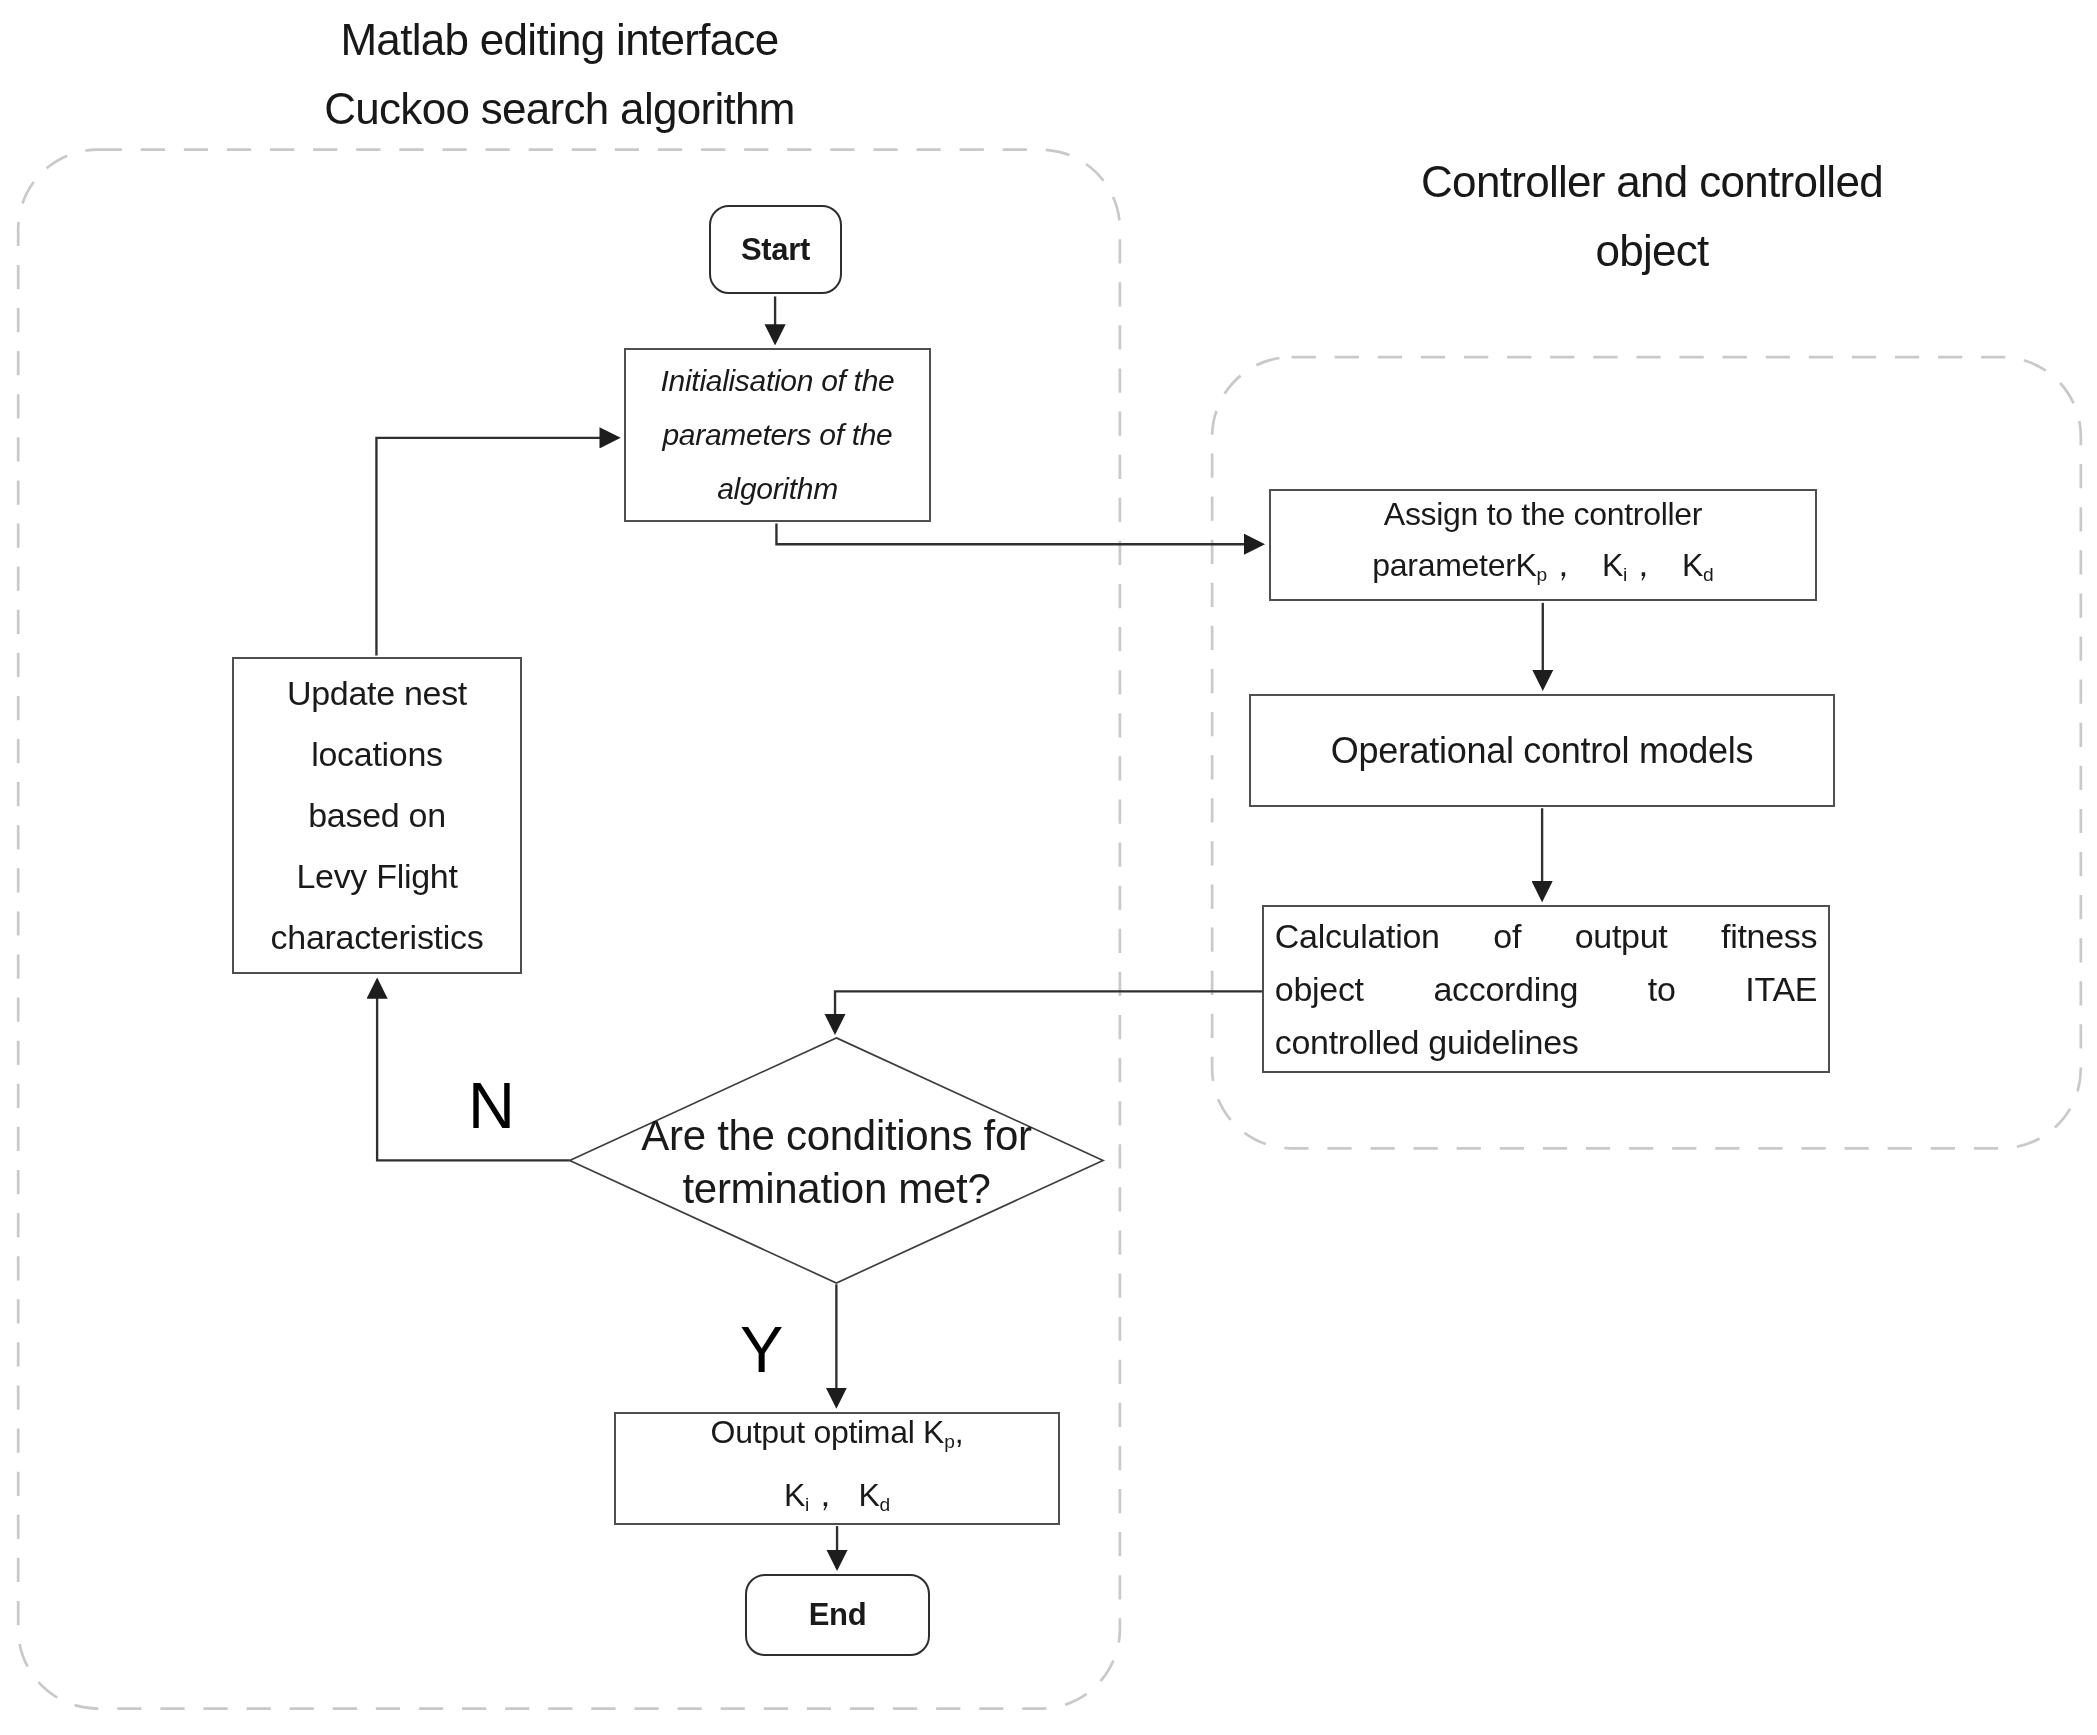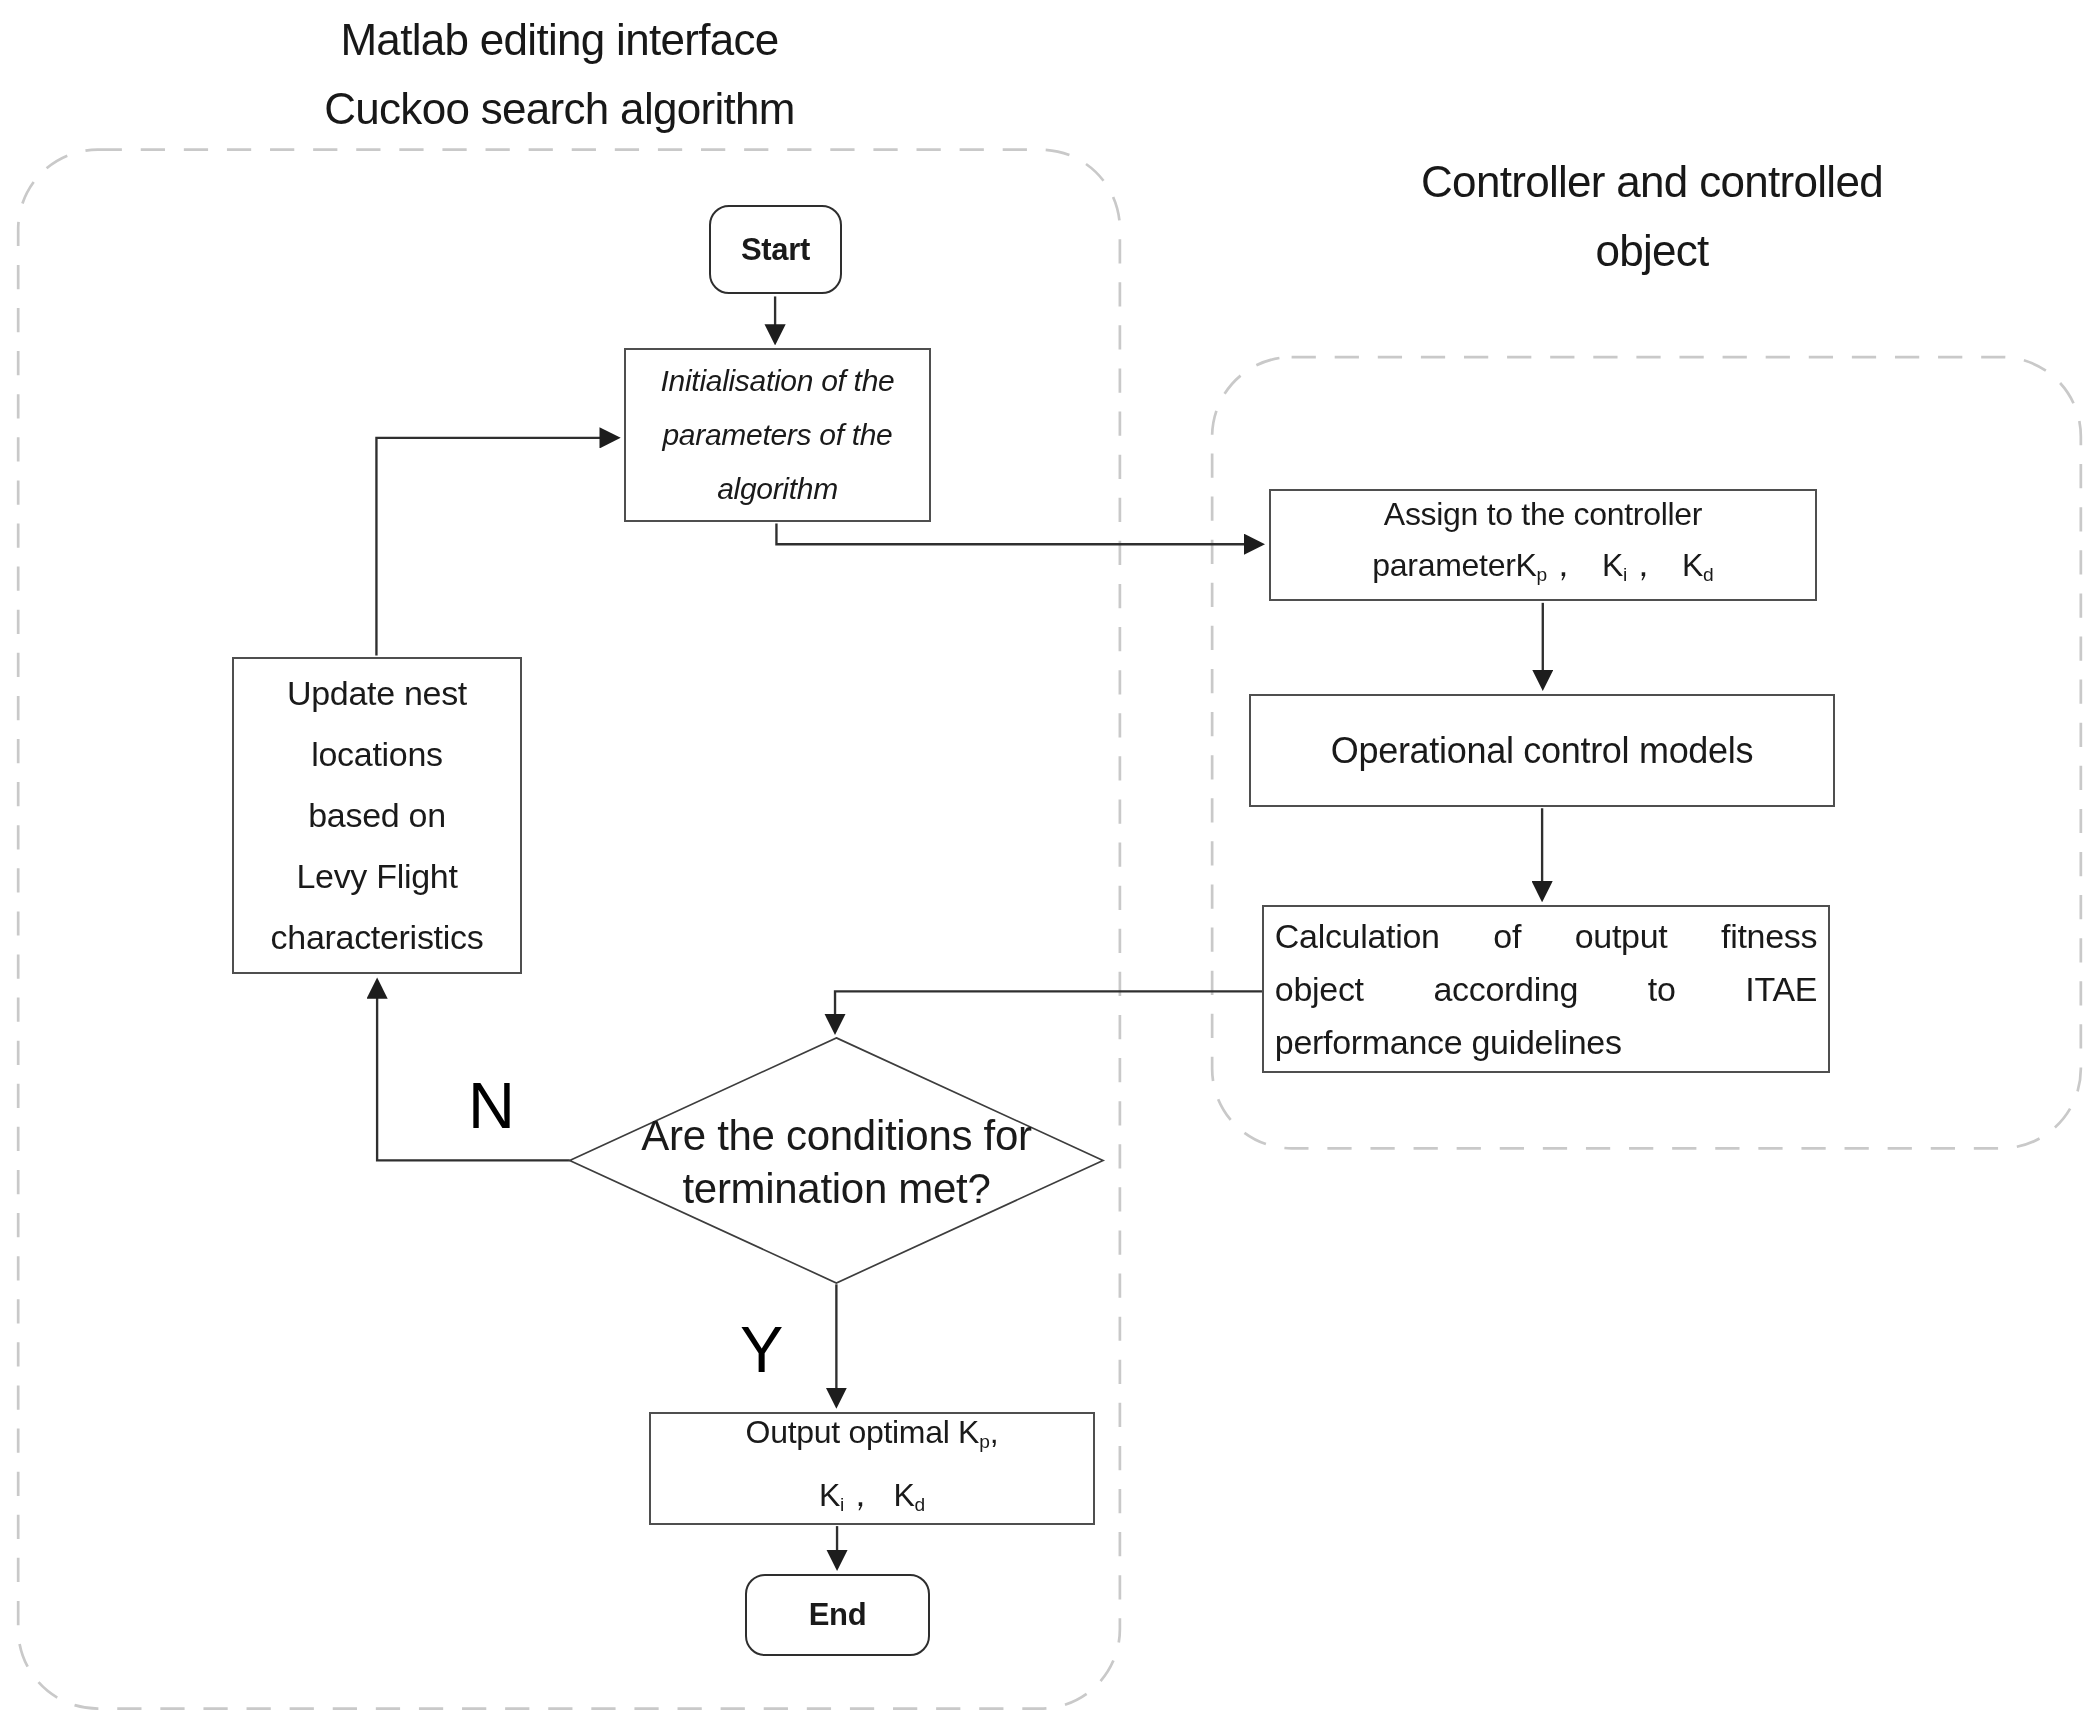--- a/index.html
+++ b/index.html
@@ -45,21 +45,21 @@
     left:1262px;top:905px;width:568px;height:168px;
     font-size:34px;line-height:53px;
     align-items:stretch;text-align:left;
     padding:0 10.8px;justify-content:center;
   }
   #n-calculation .just{text-align:justify;text-align-last:justify;}
   #n-decision{
     left:606px;top:1108px;width:461px;height:108px;
     font-size:42px;line-height:53px;background:transparent;border:none;
   }
-  #n-output{left:614px;top:1412px;width:446px;height:113px;font-size:32px;line-height:53px;margin-left:35px;}
+  #n-output{left:614px;top:1412px;width:446px;height:113px;font-size:32px;line-height:53px;}
   #n-end{left:745px;top:1574px;width:185px;height:82px;font-size:31px;}
   #title-left{left:189px;top:5.4px;width:741px;}
   #title-right{left:1280px;top:147px;width:744px;}
   #label-n{left:468px;top:1068px;}
   #label-y{left:740px;top:1312px;}
 </style>
 </head>
 <body>
 
 <div id="canvas">
@@ -123,21 +123,21 @@
     </span>
   </div>
 
   <div class="node rect" id="n-operational">
     <span>Operational control models</span>
   </div>
 
   <div class="node rect" id="n-calculation">
     <span class="line just">Calculation of output fitness</span>
     <span class="line just">object according to ITAE</span>
-    <span class="line">performance guidelines</span>
+    <span class="line">controlled guidelines</span>
   </div>
 
   <div class="node" id="n-decision">
     <span class="line">Are the conditions for</span>
     <span class="line">termination met?</span>
   </div>
 
   <div class="node rect" id="n-output">
     <span class="line">
       <span>Output optimal </span><span>K</span><sub class="k">p</sub><span>,</span>

